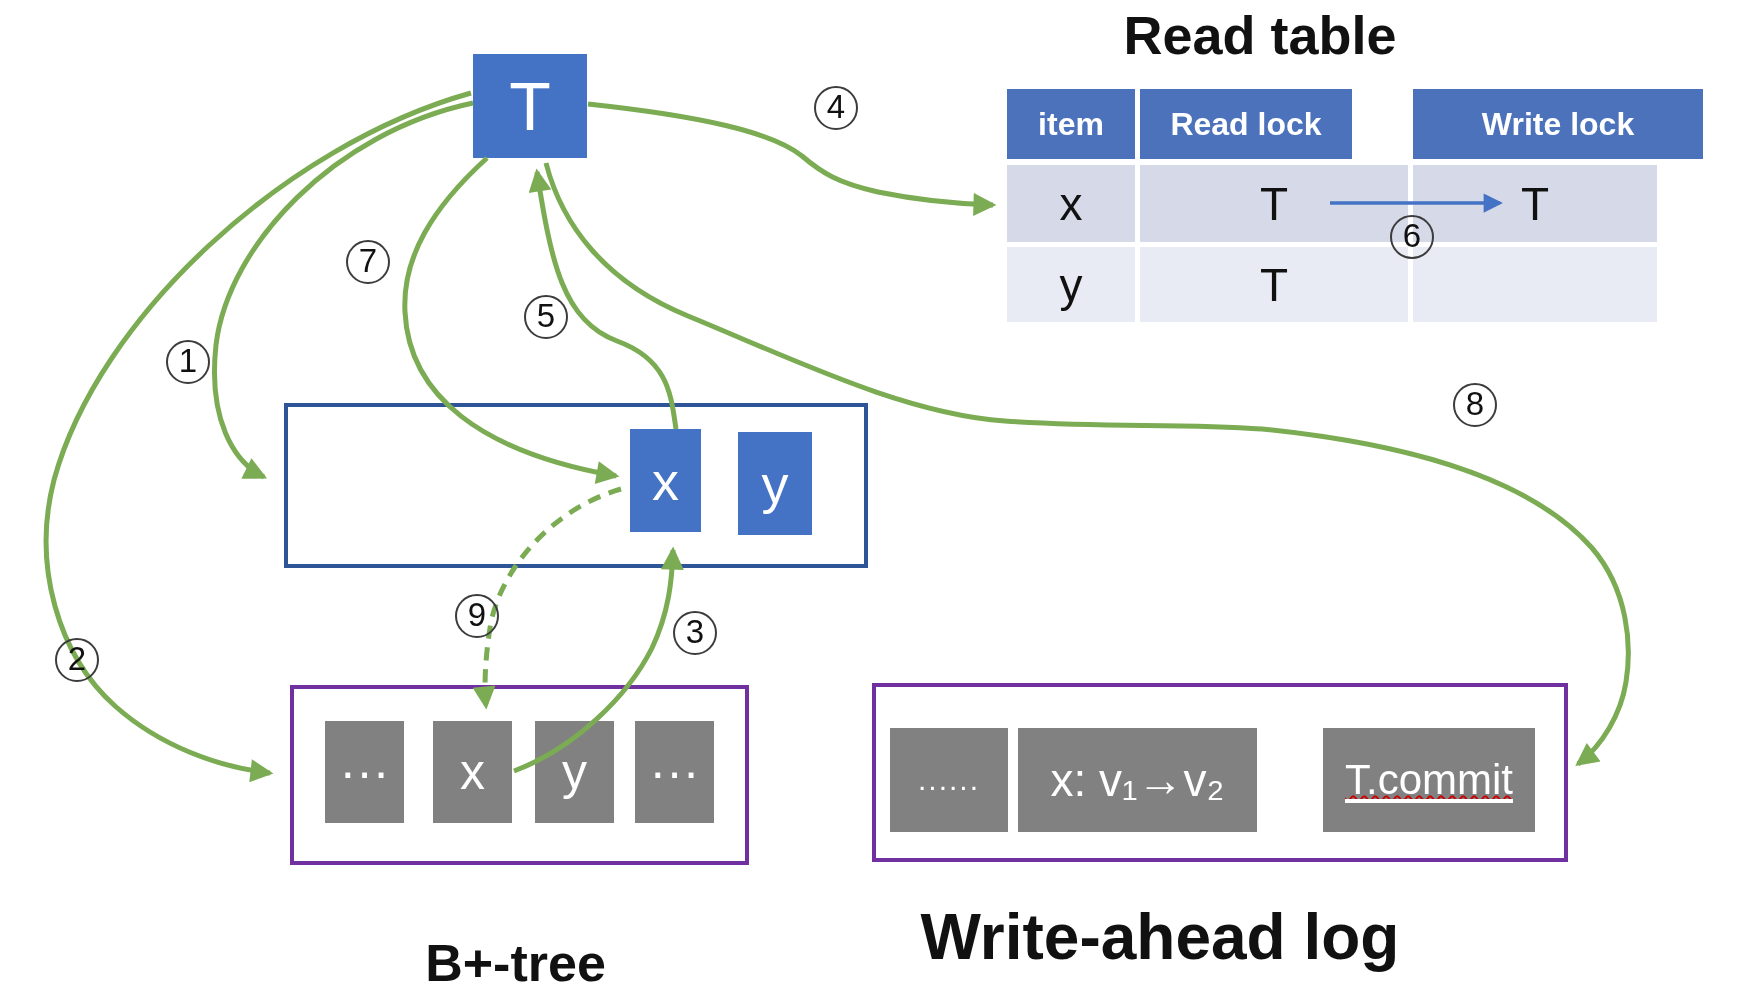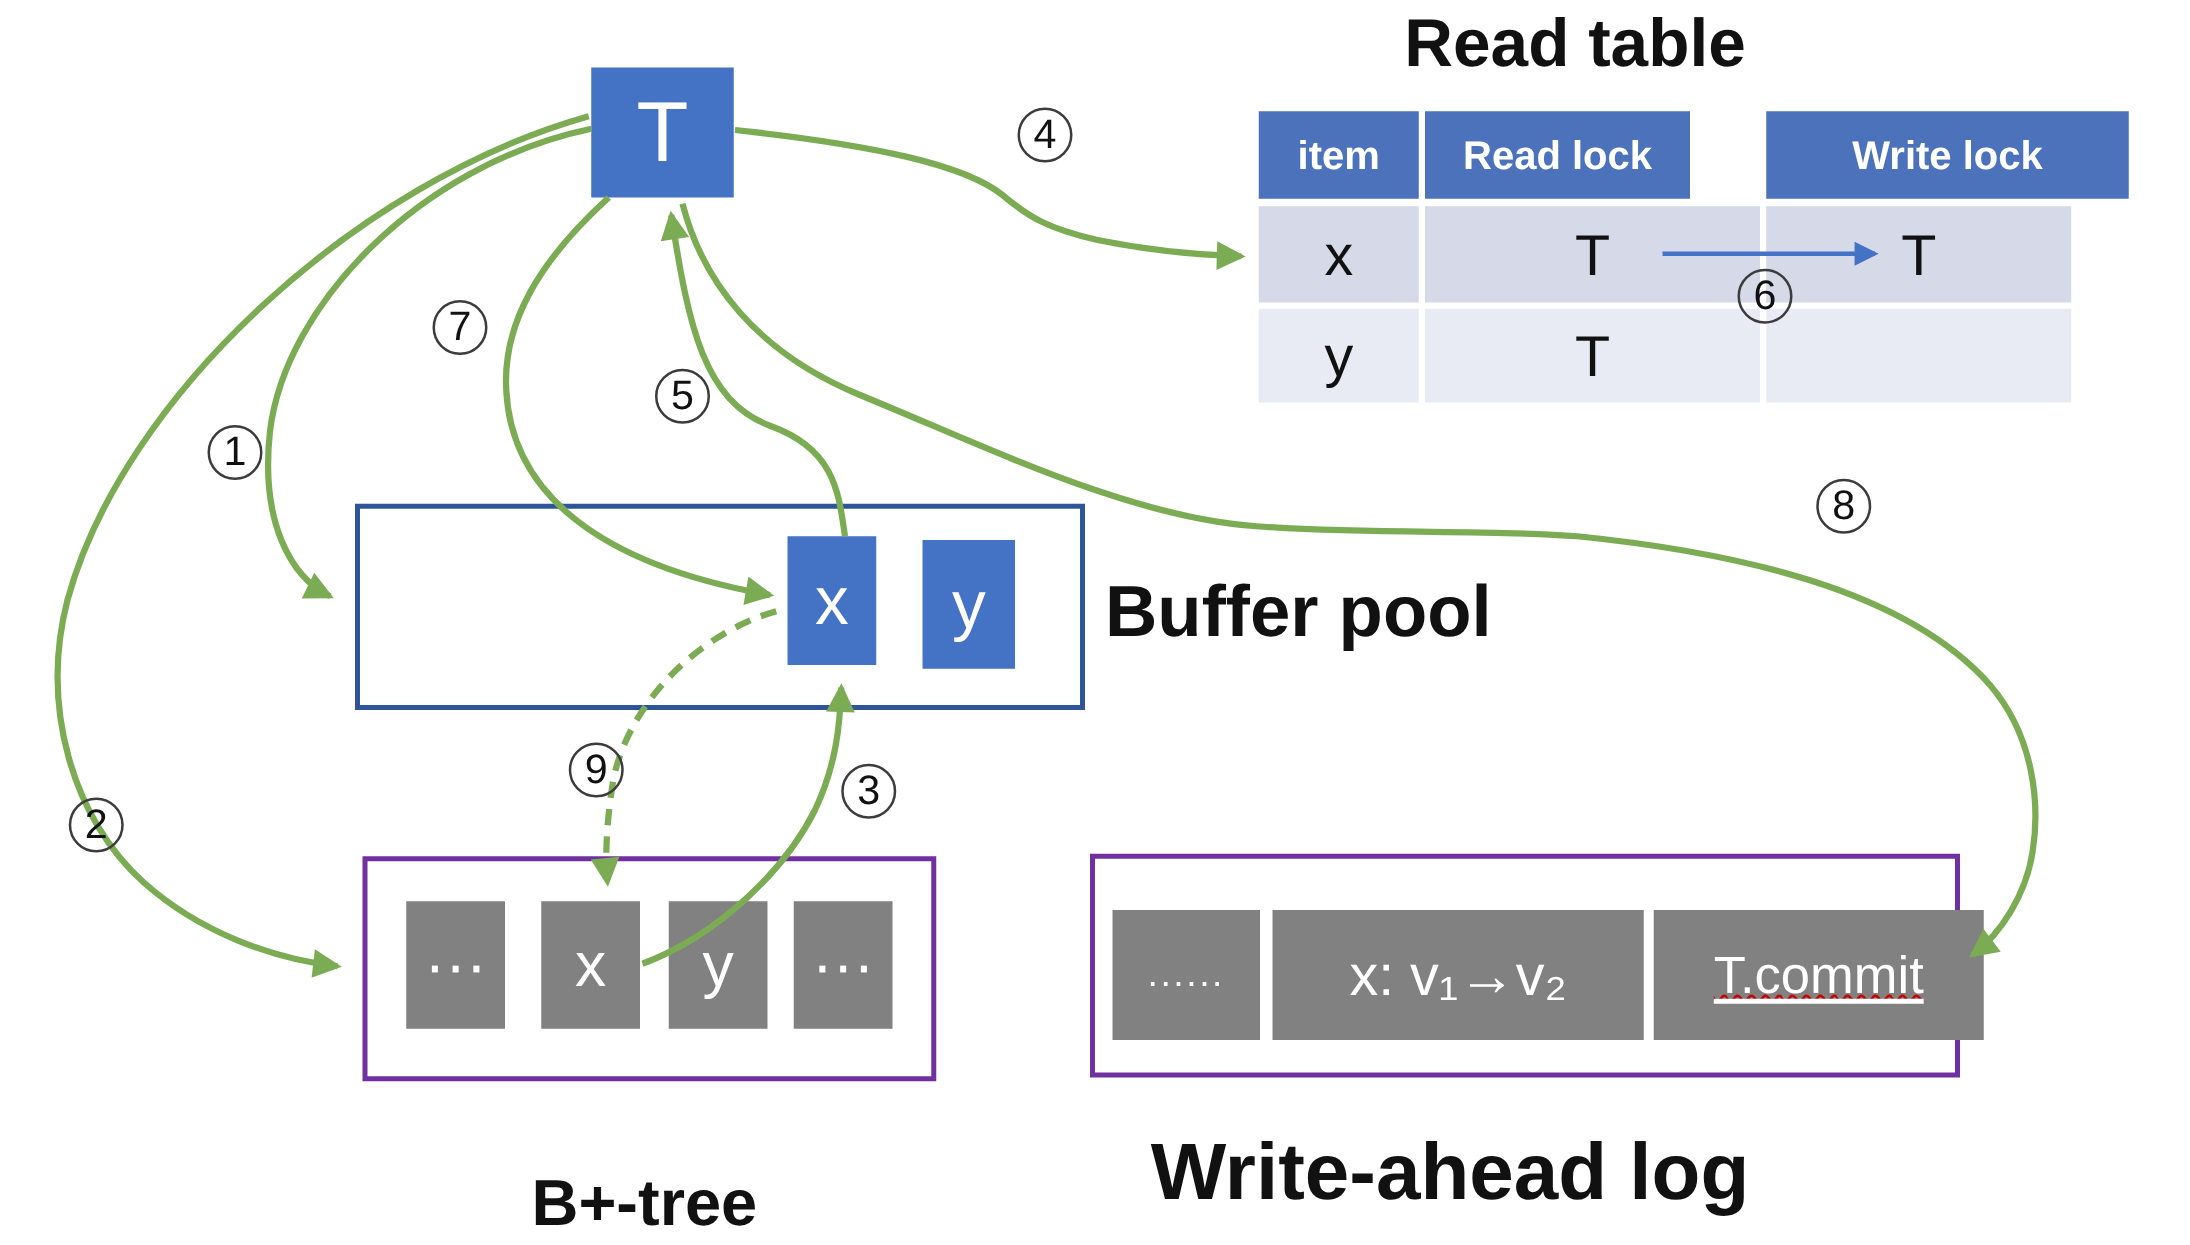--- a/index.html
+++ b/index.html
@@ -18,22 +18,22 @@
   .purplebox{border:4px solid #7030A0;background:#fff;z-index:1;}
   #btree-box{left:290px;top:685px;width:451px;height:172px;}
   #wal-box{left:872px;top:683px;width:688px;height:171px;}
   .graycell{background:#818181;color:#fff;display:flex;align-items:center;justify-content:center;z-index:2;}
   .btree-cell{top:721px;width:79px;height:102px;font-size:50px;}
   #btree-cell-0{left:325px;}
   #btree-cell-1{left:433px;}
   #btree-cell-2{left:535px;}
   #btree-cell-3{left:635px;}
   #wal-entry-0{left:890px;top:728px;width:118px;height:104px;font-size:30px;letter-spacing:2px;}
-  #wal-entry-1{left:1018px;top:728px;width:297px;height:104px;font-size:46px;}
-  #wal-entry-2{left:1323px;top:728px;width:264px;height:104px;font-size:42px;}
+  #wal-entry-1{left:1018px;top:728px;width:239px;height:104px;font-size:46px;}
+  #wal-entry-2{left:1323px;top:728px;width:212px;height:104px;font-size:42px;}
   #wal-entry-2 .spell{text-decoration:underline wavy #CC0000;text-decoration-thickness:2px;}
   #wal-entry-2 .spell .under{text-decoration:underline;text-underline-offset:5px;}
   
   .biglabel{font-weight:700;color:#111;z-index:3;white-space:nowrap;}
   #lock-table-title{left:1060px;top:4px;width:400px;font-size:54px;text-align:center;}
   #buffer-pool-label{left:884px;top:456px;font-size:58px;}
   #btree-label{left:290px;top:933px;width:451px;font-size:52px;text-align:center;}
   #wal-label{left:810px;top:900px;width:700px;font-size:64px;text-align:center;}
   
   .lt-cell{position:absolute;display:flex;align-items:center;justify-content:center;z-index:1;}
@@ -56,21 +56,20 @@
     <span>T</span>
   </div>
 
   <div class="abs" id="buffer-pool-box"></div>
   <div class="abs bluebox" id="buffer-page-x">
     <span>x</span>
   </div>
   <div class="abs bluebox" id="buffer-page-y">
     <span>y</span>
   </div>
-  <div class="abs biglabel" id="buffer-pool-label">Buffer pool</div>
 
   <div class="abs purplebox" id="btree-box"></div>
   <div class="abs graycell btree-cell" id="btree-cell-0">
     <span>···</span>
     </div>
   <div class="abs graycell btree-cell" id="btree-cell-1">
     <span>x</span>
     </div>
   <div class="abs graycell btree-cell" id="btree-cell-2">
     <span>y</span>

